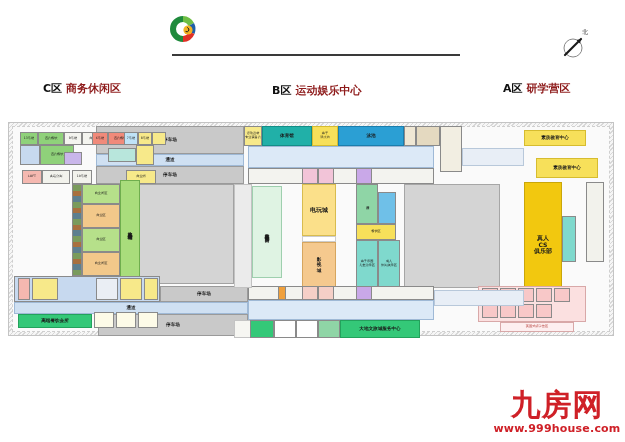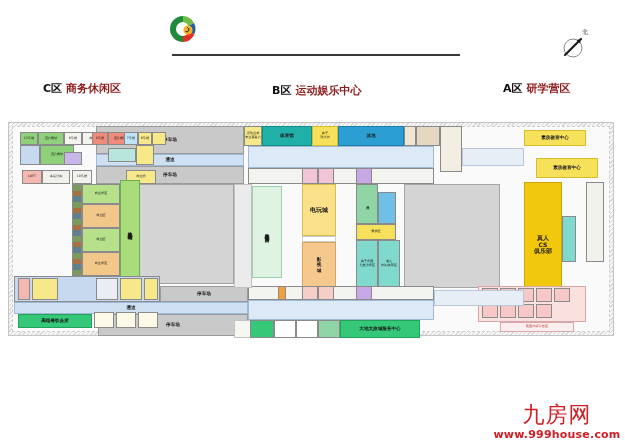--- a/index.html
+++ b/index.html
@@ -118,26 +118,25 @@
   }
 
   
   #watermark {
     position: absolute;
     left: 492px; top: 390px;
     width: 130px; height: 48px;
     text-align: center;
   }
   #wm-cn {
-    font-size: 22px;
-    font-weight: normal;
+    font-size: 30px;
+    font-weight: bold;
     color: #cf2027;
     letter-spacing: 1px;
     line-height: 1;
-    margin-top: 14px;
   }
   #wm-url {
     font-size: 11px;
     font-weight: bold;
     color: #cf2027;
     letter-spacing: 0.2px;
     margin-top: 2px;
   }
 </style>
 </head>

